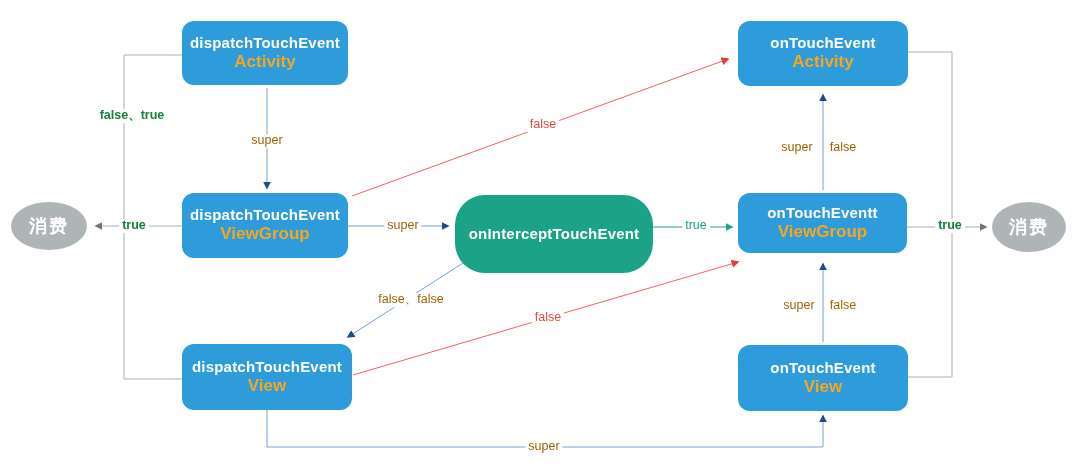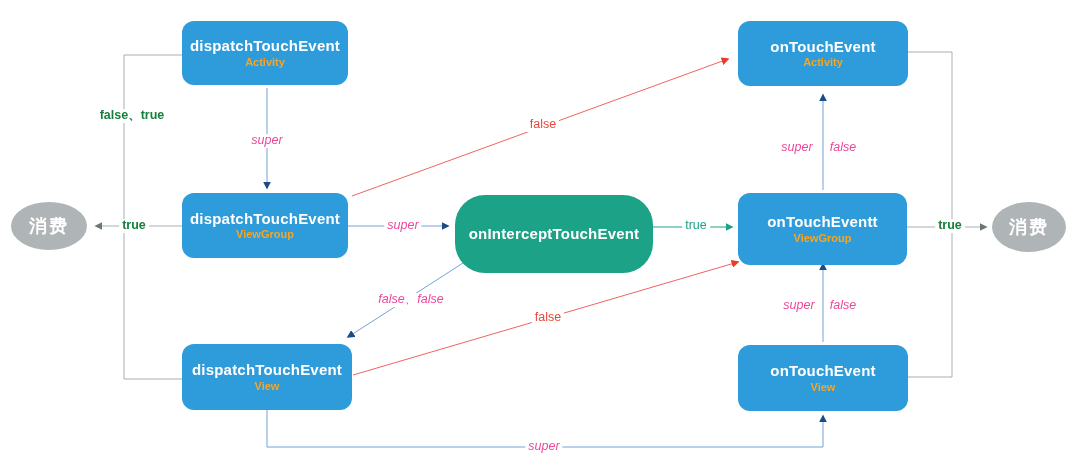--- a/index.html
+++ b/index.html
@@ -10,27 +10,27 @@
   .wires{position:absolute;left:0;top:0;width:1080px;height:468px;}
   .node{
     position:absolute;display:flex;flex-direction:column;align-items:center;justify-content:center;
     color:#ffffff;text-align:center;box-sizing:border-box;
   }
   .node.blue{background:#2E9BDB;border-radius:12px;}
   .node.green{background:#1CA287;border-radius:30px;}
   .node.ellipse{background:#AFB5B6;border-radius:50%;}
   .node-title{font-size:15px;font-weight:bold;line-height:1.15;letter-spacing:.2px;text-align:right;}
   .node-title.cjk{font-size:18px;letter-spacing:2px;}
-  .node-subtitle{font-size:11px;font-weight:bold;color:#F5A623;line-height:1.2;margin-top:1px;}
+  .node-subtitle{font-size:17px;font-weight:bold;color:#F5A623;line-height:1.2;margin-top:1px;}
   .lbl{
     position:absolute;transform:translate(-50%,-50%);
     font-size:12.5px;line-height:1.1;white-space:nowrap;
     background:#ffffff;padding:0 3px;
   }
-  .lbl.navy{color:#ec4899;font-style:italic;}
+  .lbl.navy{color:#a16207;}
   .lbl.red{color:#E8483B;}
   .lbl.green{color:#1CA287;}
   .lbl.gray{color:#15803d;font-weight:bold;}
 </style>
 </head>
 <body>
 
 <div class="canvas">
 
   <svg class="wires" width="1080" height="468" viewBox="0 0 1080 468">
@@ -84,21 +84,21 @@
 
   <div class="node green" style="left:455px;top:195px;width:198px;height:78px">
     <div class="node-title">onInterceptTouchEvent</div>
   </div>
 
   <div class="node blue" style="left:738px;top:21px;width:170px;height:65px">
     <div class="node-title">onTouchEvent</div>
     <div class="node-subtitle">Activity</div>
   </div>
 
-  <div class="node blue" style="left:738px;top:193px;width:169px;height:72px">
+  <div class="node blue" style="left:738px;top:193px;width:169px;height:60px">
     <div class="node-title">onTouchEventt</div>
     <div class="node-subtitle">ViewGroup</div>
   </div>
 
   <div class="node blue" style="left:738px;top:345px;width:170px;height:66px">
     <div class="node-title">onTouchEvent</div>
     <div class="node-subtitle">View</div>
   </div>
 
   <div class="node ellipse" style="left:11px;top:202px;width:76px;height:48px">

